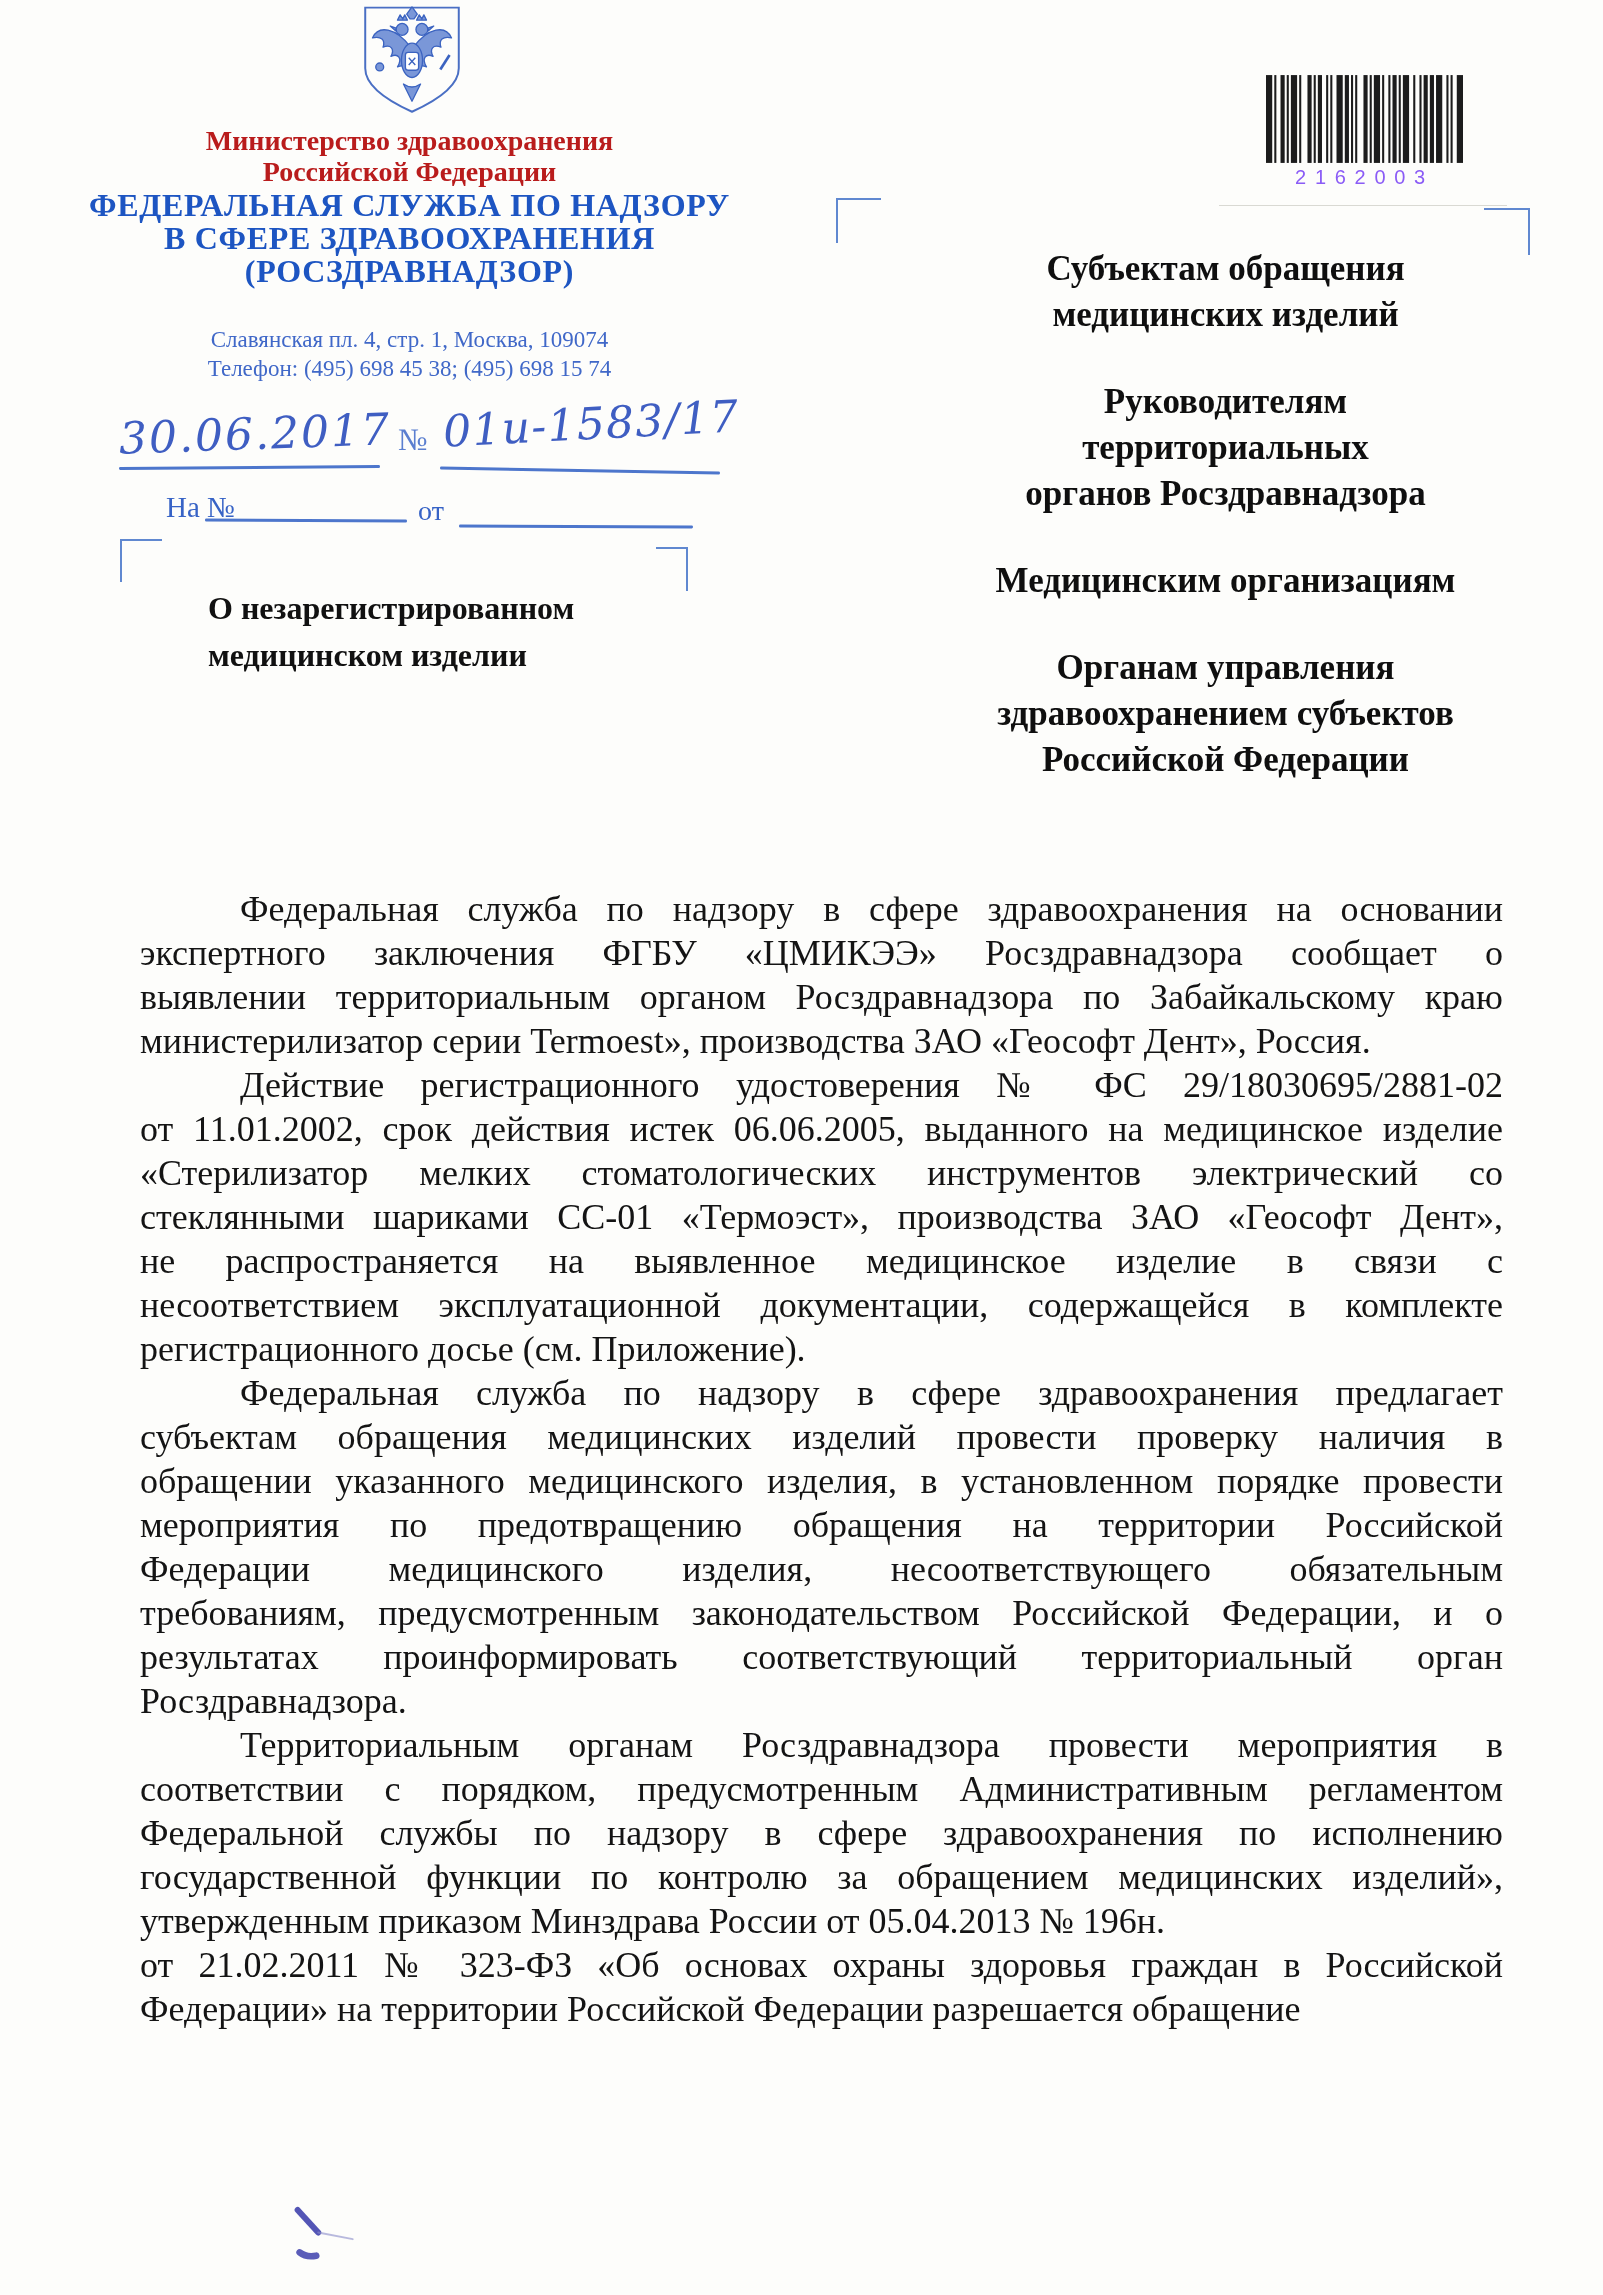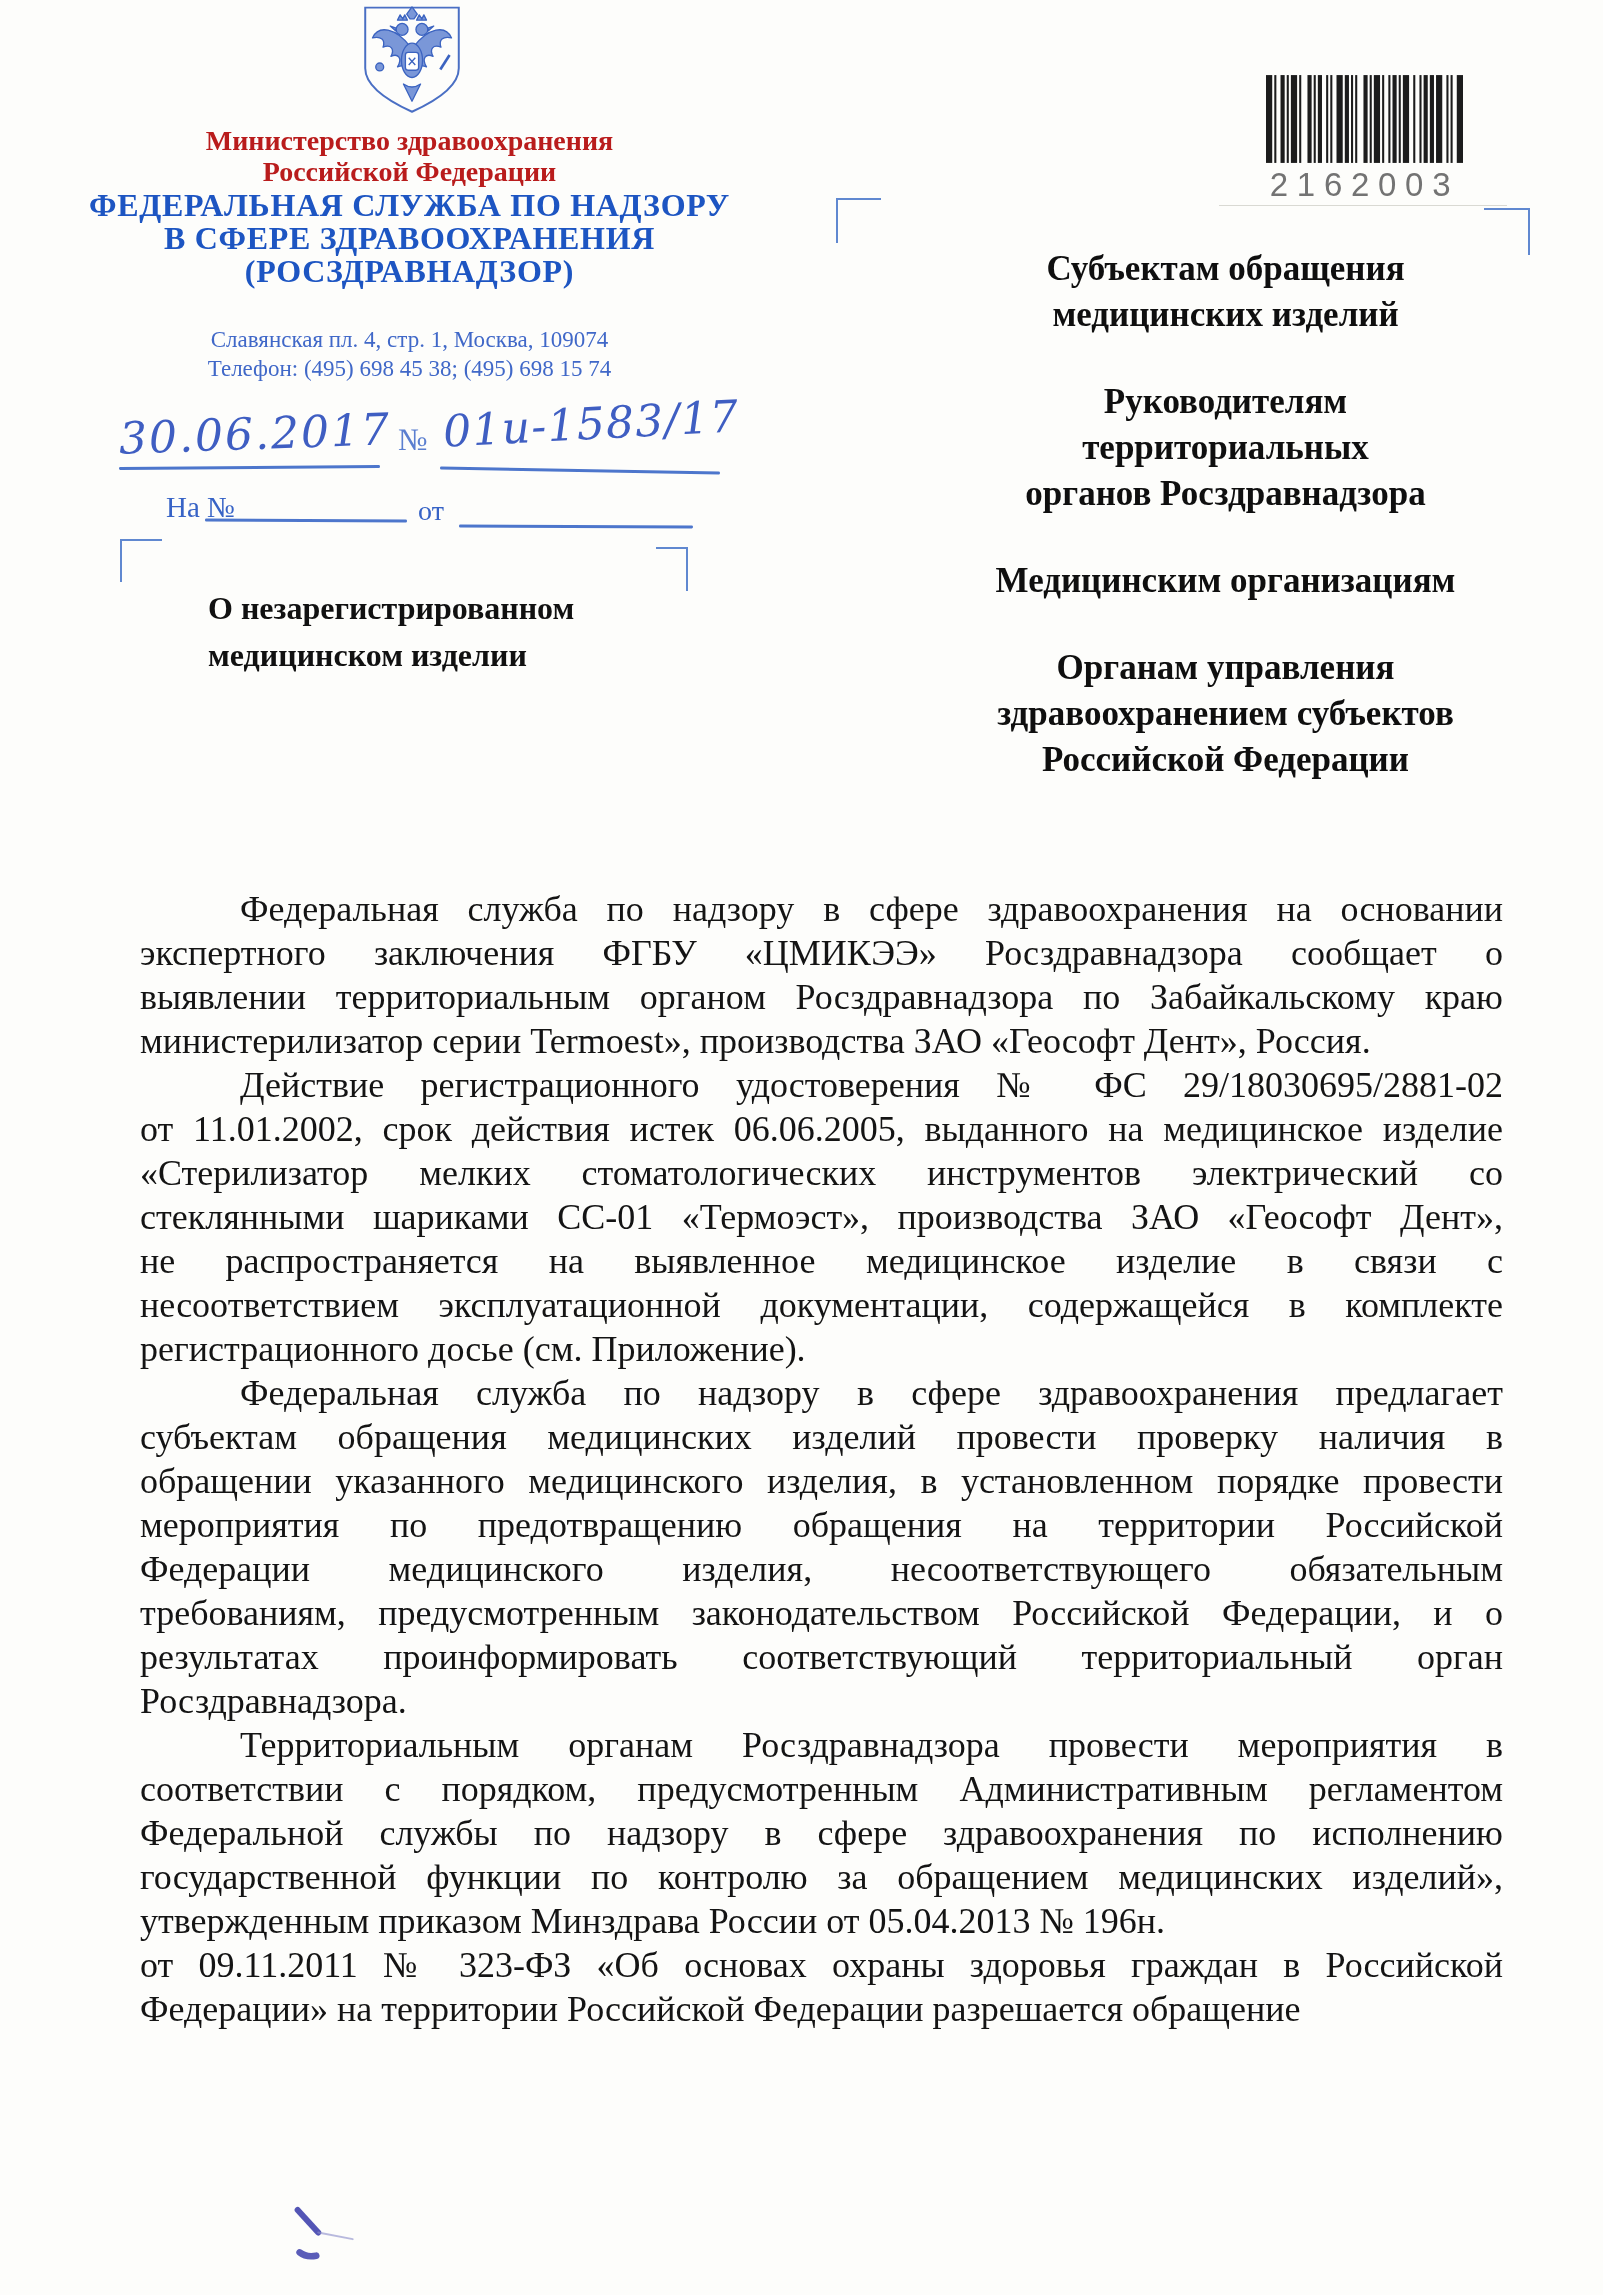--- a/index.html
+++ b/index.html
@@ -11,21 +11,21 @@
   #emblem{position:absolute;left:256px;top:5.3px;width:112px;height:112px;}
   .min-line{font-size:28px;font-weight:700;line-height:31px;color:#b91c1c;}
   .svc-line{font-size:32px;font-weight:700;line-height:33px;color:#1d55c2;letter-spacing:0.7px;}
   .addr-line{font-size:23px;line-height:29px;color:#4068c8;}
   #min-block{position:absolute;left:0;top:125px;width:619px;text-align:center;}
   #svc-block{position:absolute;left:-27px;top:189px;width:673px;text-align:center;}
   #addr-block{position:absolute;left:0;top:325px;width:619px;text-align:center;}
   
   #barcode{left:1266px;top:75px;width:197px;height:88px;}
   #barcode-num{left:1266px;top:166px;width:197px;text-align:center;font-family:"Liberation Sans",sans-serif;
-               font-size:33px;letter-spacing:8.7px;color:#737373;}
+               font-size:20px;letter-spacing:8.7px;color:#8b5cf6;}
   #bc-underline{left:1219px;top:205px;width:288px;height:1.3px;background:#d9d9d3;}
   #bk-addr-l{left:836px;top:198px;width:43px;height:43px;border-left:2.7px solid #6088d0;border-top:2.7px solid #6088d0;}
   #bk-addr-r{left:1484px;top:208px;width:44px;height:45px;border-right:2.7px solid #6088d0;border-top:2.7px solid #6088d0;}
   #bk-subj-l{left:120px;top:539px;width:40px;height:41px;border-left:2.7px solid #6088d0;border-top:2.7px solid #6088d0;}
   #bk-subj-r{left:656px;top:547px;width:30px;height:42px;border-right:2.7px solid #6088d0;border-top:2.7px solid #6088d0;}
   
   .hand{font-family:"DejaVu Serif",serif;font-style:italic;color:#3f5ec2;}
   #ref-date{left:119px;top:408px;font-size:44px;transform:rotate(-2deg);letter-spacing:2px;}
   #ref-nosign{left:398px;top:422px;font-size:31px;color:#5b7fd0;}
   #ref-num{left:443px;top:398px;font-size:44px;transform:rotate(-3deg);letter-spacing:1.3px;}
@@ -197,21 +197,21 @@
         <div class="body-line para-end">Росздравнадзора.</div>
       </div>
       <div>
         <div class="body-line first">Территориальным органам Росздравнадзора провести мероприятия в</div>
         <div class="body-line">соответствии с порядком, предусмотренным Административным регламентом</div>
         <div class="body-line">Федеральной службы по надзору в сфере здравоохранения по исполнению</div>
         <div class="body-line">государственной функции по контролю за обращением медицинских изделий»,</div>
         <div class="body-line para-end">утвержденным приказом Минздрава России от 05.04.2013 № 196н.</div>
       </div>
       <div>
-        <div class="body-line">от 09.11.2011 № 323-ФЗ «Об основах охраны здоровья граждан в Российской</div>
+        <div class="body-line">от 21.02.2011 № 323-ФЗ «Об основах охраны здоровья граждан в Российской</div>
         <div class="body-line para-end">Федерации» на территории Российской Федерации разрешается обращение</div>
       </div>
     </div>
 
   <svg class="abs" id="pen-mark" viewBox="0 0 130 110" width="87" height="73">
     <path d="M17,18 L48,52" stroke="#5355b5" stroke-width="9" stroke-linecap="round" fill="none"></path>
     <path d="M48,52 L100,62" stroke="#8a8cc9" stroke-width="3" stroke-linecap="round" fill="none" opacity="0.6"></path>
     <path d="M20,82 q10,8 25,5" stroke="#5a5cb8" stroke-width="10" stroke-linecap="round" fill="none"></path>
   </svg>
 

